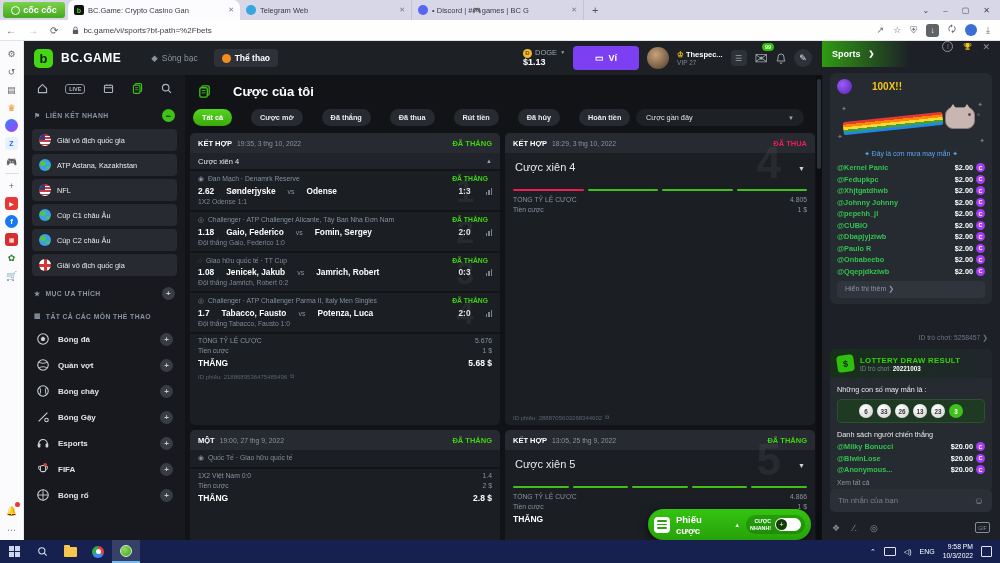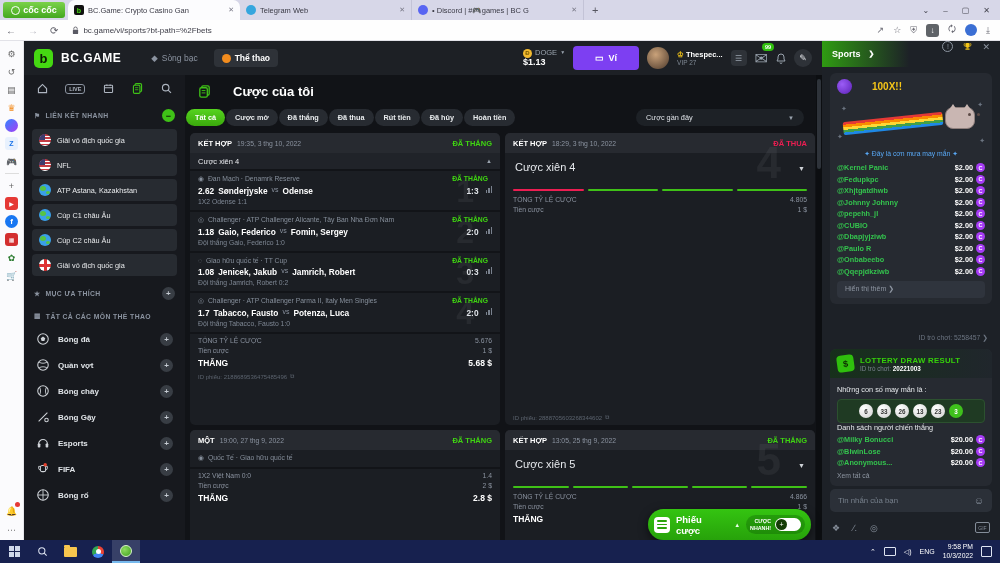--- a/index.html
+++ b/index.html
@@ -69,37 +69,37 @@
   .flag.us::after{content:"";position:absolute;left:0;top:0;width:6px;height:6px;background:#3c3b6e}
   .flag.globe{background:#3aa0e8}
   .flag.globe::after{content:"";position:absolute;left:1px;top:2px;width:6px;height:5px;border-radius:50%;background:#57c443;box-shadow:5px 4px 0 -1px #57c443}
   .flag.eng{background:#fff;background-image:linear-gradient(#d33 0 0),linear-gradient(#d33 0 0);background-size:100% 3px,3px 100%;background-position:center;background-repeat:no-repeat}
   .sitem{margin:4px 8px;height:22px;display:flex;align-items:center;gap:8px;padding:0 4px;font-size:8px;font-weight:bold;color:#dfe3e7}
   .sico{flex:none;display:flex}
 
   
   .main{position:absolute;left:185px;top:75px;width:631px;height:465px;background:#111317;overflow:hidden}
   .mtitle{position:absolute;left:12px;top:9px;display:flex;align-items:center;gap:21px;font-size:13px;font-weight:bold;color:#fff}
-  .filters{position:absolute;left:1px;top:34px;display:flex;gap:1px}
+  .filters{position:absolute;left:8px;top:34px;display:flex;gap:19px}
   .pill{height:17px;border-radius:9px;background:#272b31;color:#e7eaec;font-size:7.3px;font-weight:bold;display:flex;align-items:center;padding:0 9px}
   .pill.active{background:linear-gradient(#56d31f,#3aa90c);color:#fff}
   .sortdd{position:absolute;right:12px;top:34px;width:168px;height:17px;border-radius:9px;background:#1d2126;color:#dfe3e8;font-size:7.3px;display:flex;align-items:center;padding:0 10px}
   .sortdd .car{margin-left:auto;font-size:6px;color:#9aa3ae}
   .card{position:absolute;width:310px;background:#1b1e23;border-radius:5px;overflow:hidden;display:flex;flex-direction:column}
   .chead{height:20px;background:#272a30;display:flex;align-items:center;gap:5px;padding:0 8px;flex:none}
   .ctype{font-size:7.5px;font-weight:bold;color:#fff}
   .ctime{font-size:6.8px;color:#8b93a0}
   .cstat{margin-left:auto;font-size:7.5px;font-weight:bold}
   .st-win{color:#3fd411}.st-lose{color:#ec1e52}
   .subhead{height:18px;display:flex;align-items:center;padding:0 8px;font-size:7.5px;color:#e8eaee;background:#202329;border-bottom:2px solid #121418;flex:none}
   .subhead .car{margin-left:auto;font-size:6px;color:#9aa3ae}
   .leg{position:relative;padding:4px 8px 5px;border-bottom:2px solid #121418}
   .lr1{display:flex;gap:4px;font-size:6.8px;color:#868f9b;padding-right:4px}
   .lr1 .lst{margin-left:auto;font-weight:bold;color:#3fd411;flex:none}
-  .lr2{display:flex;gap:4px;font-size:8.3px;font-weight:bold;color:#fff;margin:3px 0 2px}
+  .lr2{display:flex;align-items:center;gap:12px;font-size:8.3px;font-weight:bold;color:#fff;margin:3px 0 2px}
   .lr2 .vs{color:#8b93a0;font-weight:normal;font-size:7px}
   .lr2 .sc{margin-left:auto;color:#dfe3e8}
   .lr3{font-size:6.8px;color:#7e8794}
   .wm{position:absolute;right:26px;top:4px;font-size:32px;font-weight:bold;color:rgba(255,255,255,.055);line-height:1}
   .wm.big{font-size:44px;top:8px;right:34px}
   .bars{display:inline-flex;gap:1px;align-items:flex-end;height:7px;margin-left:3px}
   .bars i{width:1.5px;background:#7a828e;display:block}
   .trow{display:flex;justify-content:space-between;padding:3px 8px 0;font-size:6.8px;color:#8b93a0}
   .trow.winrow{font-size:8.5px;font-weight:bold;color:#fff;padding-top:4px}
   .idrow{padding:5px 8px 4px;font-size:6px;color:#5b636e;display:flex;align-items:center;gap:3px}
@@ -153,21 +153,21 @@
   .lothead{background:linear-gradient(90deg,#17301b,#20262c);padding:6px 7px;display:flex;gap:6px;align-items:center}
   .ticketico{width:17px;height:17px;border-radius:4px;background:#2fbf0d;color:#0c2902;font-size:9px;font-weight:bold;display:flex;align-items:center;justify-content:center;transform:rotate(-8deg)}
   .lottitle{font-size:7.8px;font-weight:bold;color:#35d10a;letter-spacing:.3px}
   .lotid{font-size:6.3px;color:#79828e}
   .lotid b{color:#fff}
   .lotbody{padding:5px 7px 7px}
   .lucky{font-size:7.3px;color:#e6e9ec;margin:2px 0 5px}
   .balls{background:#1f3a23;border:1px solid #2c512f;border-radius:4px;padding:4px 5px;display:flex;gap:4px;justify-content:center}
   .ball{width:14px;height:14px;border-radius:50%;background:radial-gradient(circle at 35% 30%,#fff,#cfcfcf);color:#333;font-size:6.3px;font-weight:bold;display:flex;align-items:center;justify-content:center}
   .ball.green{background:#3fc11c;color:#fff}
-  .lwl{font-size:7.3px;color:#e6e9ec;margin:0 0 3px}
+  .lwl{font-size:7.3px;color:#e6e9ec;margin:7px 0 3px}
   .viewall{font-size:6.8px;color:#8d95a1;margin-top:5px}
   .chatinput{position:absolute;left:8px;bottom:28px;width:162px;height:23px;border-radius:5px;background:#2b3038;display:flex;align-items:center;padding:0 8px;font-size:7.8px;color:#77808c}
   .smile{margin-left:auto;font-size:10px;color:#848d99}
   .chatbar{position:absolute;left:10px;bottom:7px;width:158px;display:flex;align-items:center;gap:13px;color:#848d99;font-size:9px}
   .gifico{margin-left:auto;width:15px;height:11px;border:1px solid #848d99;border-radius:2px;font-size:5px;display:flex;align-items:center;justify-content:center;color:#848d99}
 
   
   .taskbar{position:absolute;left:0;top:540px;width:1000px;height:23px;background:#17214f;display:flex;align-items:center;color:#fff;z-index:7}
   .tbi{width:28px;height:23px;display:flex;align-items:center;justify-content:center;flex:none}
   .tbi.activeapp{background:rgba(255,255,255,.14);border-bottom:2px solid #76b9ed}
@@ -322,26 +322,26 @@
   <div class="sechead">
     <span>⚑</span>
     <span>LIÊN KẾT NHANH</span>
     <span class="circbtn">−</span>
   </div>
   <div class="qitem">
       <span class="flag us"></span>
       <span>Giải vô địch quốc gia</span>
     </div>
   <div class="qitem">
+      <span class="flag globe"></span>
+      <span>ATP Astana, Kazakhstan</span>
+    </div>
+  <div class="qitem">
       <span class="flag us"></span>
       <span>NFL</span>
-    </div>
-  <div class="qitem">
-      <span class="flag globe"></span>
-      <span>ATP Astana, Kazakhstan</span>
     </div>
   <div class="qitem">
       <span class="flag globe"></span>
       <span>Cúp C1 châu Âu</span>
     </div>
   <div class="qitem">
       <span class="flag globe"></span>
       <span>Cúp C2 châu Âu</span>
     </div>
   <div class="qitem">

